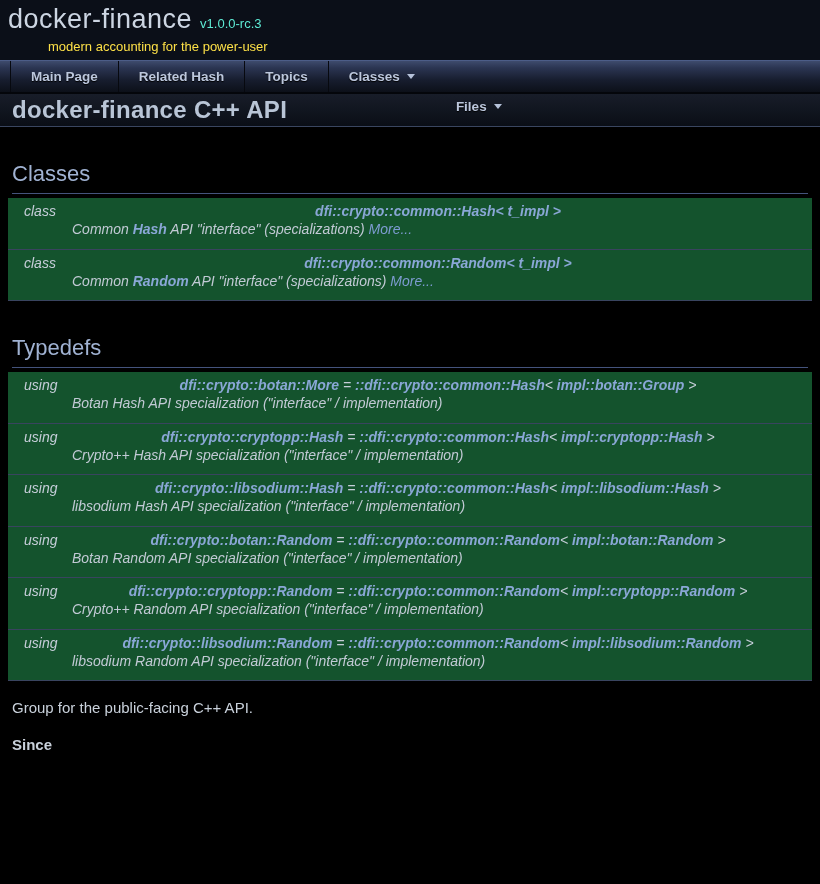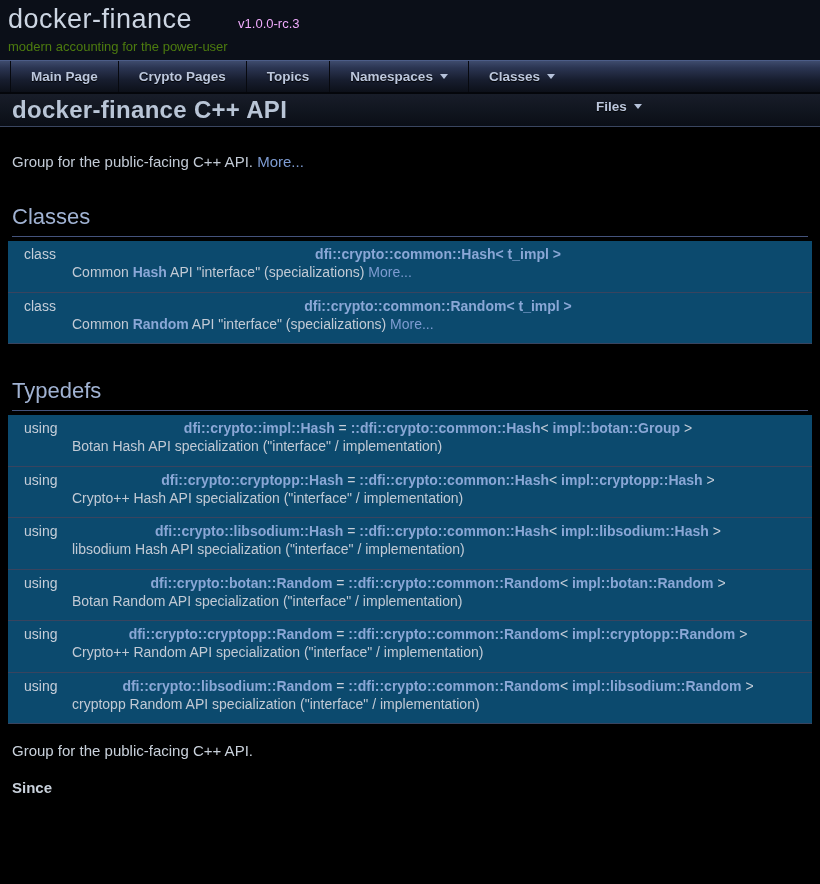--- a/index.html
+++ b/index.html
@@ -10,29 +10,29 @@
     background: #000000;
     font-family: "Liberation Sans", sans-serif;
     color: #c9d1db;
   }
 
   
   .titlearea {
     background: #0b0f18;
     padding: 4px 12px 6px 8px;
   }
-  .projectrow { display: flex; align-items: baseline; gap: 20px; }
+  .projectrow { display: flex; align-items: baseline; gap: 8px; }
   .projectname {
     font-size: 27px;
     color: #ccd5e2;
     font-weight: 400;
     letter-spacing: 0.5px;
   }
-  .projectnumber { font-size: 13px; color: #f0abfc; margin-left: 26px; }
-  .projectbrief { font-size: 13px; color: #4d7c0f; margin-top: 4px; }
+  .projectnumber { font-size: 13px; color: #5eead4; }
+  .projectbrief { font-size: 13px; color: #fde047; margin-top: 4px; margin-left: 40px; }
 
   
   .tabs {
     height: 34px;
     background: linear-gradient(180deg, #3e4b6d 0%, #2b3552 22%, #171d2e 62%, #0c1019 100%);
     border-top: 1px solid #4c5d88;
     border-bottom: 2px solid #04060b;
     display: flex;
     align-items: stretch;
     padding-left: 10px;
@@ -92,21 +92,21 @@
     padding-bottom: 6px;
     border-bottom: 1px solid #44537c;
   }
   h2.detailheader { margin-top: 44px; }
 
   table.memberdecls {
     border-collapse: collapse;
     width: calc(100% + 8px);
     margin: 4px -4px 0 -4px;
   }
-  table.memberdecls td { background: #0c4a6e; }
+  table.memberdecls td { background: #14532d; font-style: italic; }
   td.mleft {
     width: 64px;
     padding: 5px 8px 1px 16px;
     font-size: 14px;
     color: #c6ced9;
     vertical-align: top;
     white-space: nowrap;
   }
   td.mright { padding: 5px 8px 1px 0; font-size: 14px; text-align: center; }
   td.mdesc { padding: 1px 8px 7px 0; font-size: 14px; color: #c2cad5; }
@@ -127,46 +127,41 @@
     <span class="projectnumber">v1.0.0-rc.3</span>
   </div>
   <div class="projectbrief">modern accounting for the power-user</div>
 </div>
 
 <div class="tabs">
   <div class="tab">
     <span class="tlabel">Main Page</span>
   </div>
   <div class="tab">
-    <span class="tlabel">Crypto Pages</span>
+    <span class="tlabel">Related Hash</span>
   </div>
   <div class="tab">
     <span class="tlabel">Topics</span>
-  </div>
-  <div class="tab">
-    <span class="tlabel">Namespaces</span>
-    <span class="arrow"></span>
   </div>
   <div class="tab">
     <span class="tlabel">Classes</span>
     <span class="arrow"></span>
   </div>
   <div class="tab">
     <span class="tlabel">Files</span>
     <span class="arrow"></span>
   </div>
 </div>
 
 <div class="headerband">
   <div class="headertitle">docker-finance C++ API</div>
 </div>
 
 <div class="contents">
 
-  <p class="intro"><span class="dpre">Group for the public-facing C++ API. </span><a class="morelink">More...</a></p>
 
   <h2 class="groupheader">Classes</h2>
   <table class="memberdecls">
     <tbody>
         <tr class="mem-item">
       <td class="mleft">class</td>
       <td class="mright"><a class="mlink">dfi::crypto::common::Hash&lt; t_impl &gt;</a></td>
     </tr>
     <tr class="mem-desc">
       <td class="mleft"></td>
@@ -189,21 +184,21 @@
         </tr>
   </tbody>
     </table>
 
   <h2 class="groupheader">Typedefs</h2>
   <table class="memberdecls">
 
     <tbody>
         <tr class="mem-item">
       <td class="mleft">using</td>
-      <td class="mright"><a class="mlink">dfi::crypto::impl::Hash</a><span class="syn"> = </span><a class="mlink">::dfi::crypto::common::Hash</a><span class="syn">&lt; </span><a class="mlink">impl::botan::Group</a><span class="syn"> &gt;</span></td>
+      <td class="mright"><a class="mlink">dfi::crypto::botan::More</a><span class="syn"> = </span><a class="mlink">::dfi::crypto::common::Hash</a><span class="syn">&lt; </span><a class="mlink">impl::botan::Group</a><span class="syn"> &gt;</span></td>
     </tr>
     <tr class="mem-desc">
       <td class="mleft"></td>
       <td class="mdesc">Botan Hash API specialization ("interface" / implementation)</td>
     </tr>
     <tr class="mem-sep">
           <td colspan="2"></td>
         </tr>
 
     <tr class="mem-item">
@@ -253,21 +248,21 @@
     <tr class="mem-sep">
           <td colspan="2"></td>
         </tr>
 
     <tr class="mem-item">
       <td class="mleft">using</td>
       <td class="mright"><a class="mlink">dfi::crypto::libsodium::Random</a><span class="syn"> = </span><a class="mlink">::dfi::crypto::common::Random</a><span class="syn">&lt; </span><a class="mlink">impl::libsodium::Random</a><span class="syn"> &gt;</span></td>
     </tr>
     <tr class="mem-desc">
       <td class="mleft"></td>
-      <td class="mdesc">cryptopp Random API specialization ("interface" / implementation)</td>
+      <td class="mdesc">libsodium Random API specialization ("interface" / implementation)</td>
     </tr>
     <tr class="mem-sep">
           <td colspan="2"></td>
         </tr>
   </tbody>
     </table>
 
   <p class="detailbody">Group for the public-facing C++ API.</p>
   <dl class="since">
     <dt>Since</dt>

